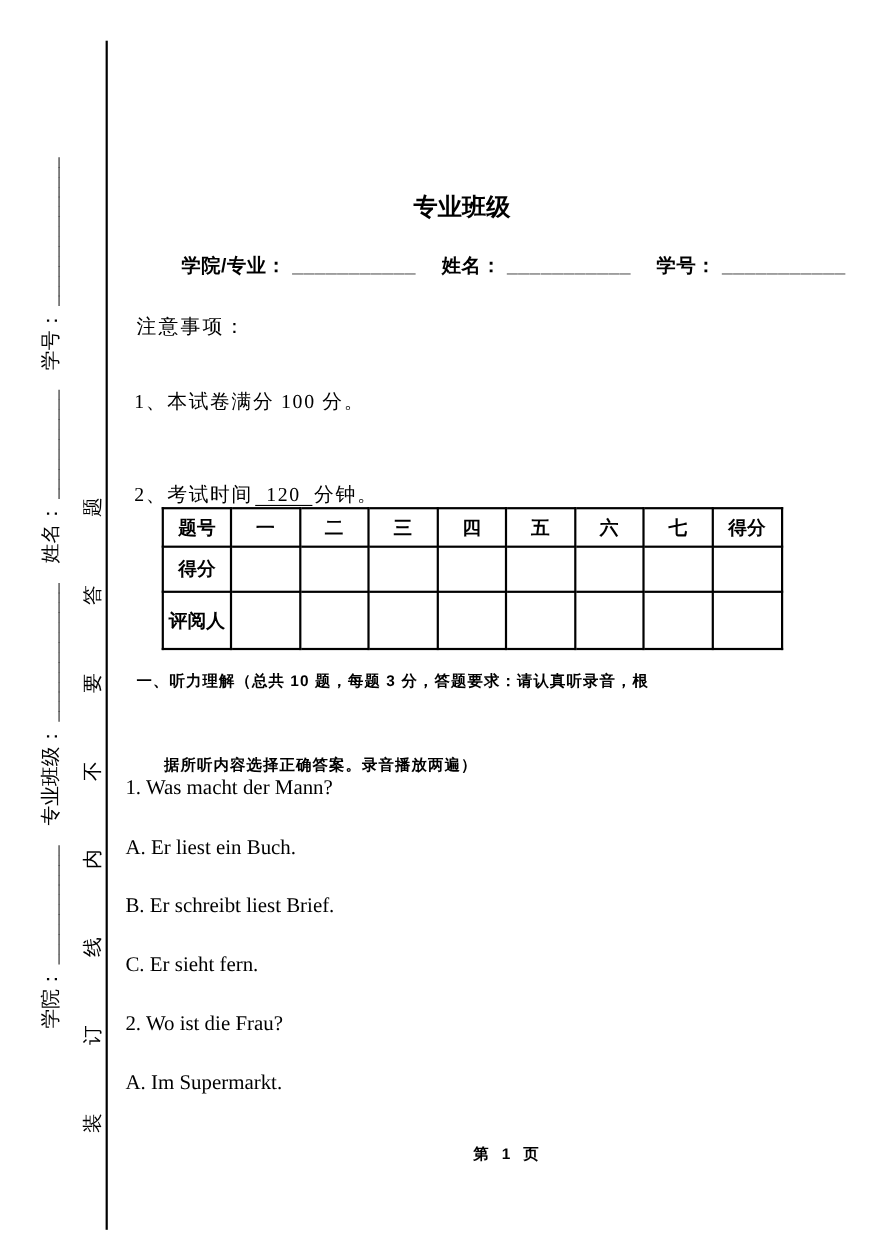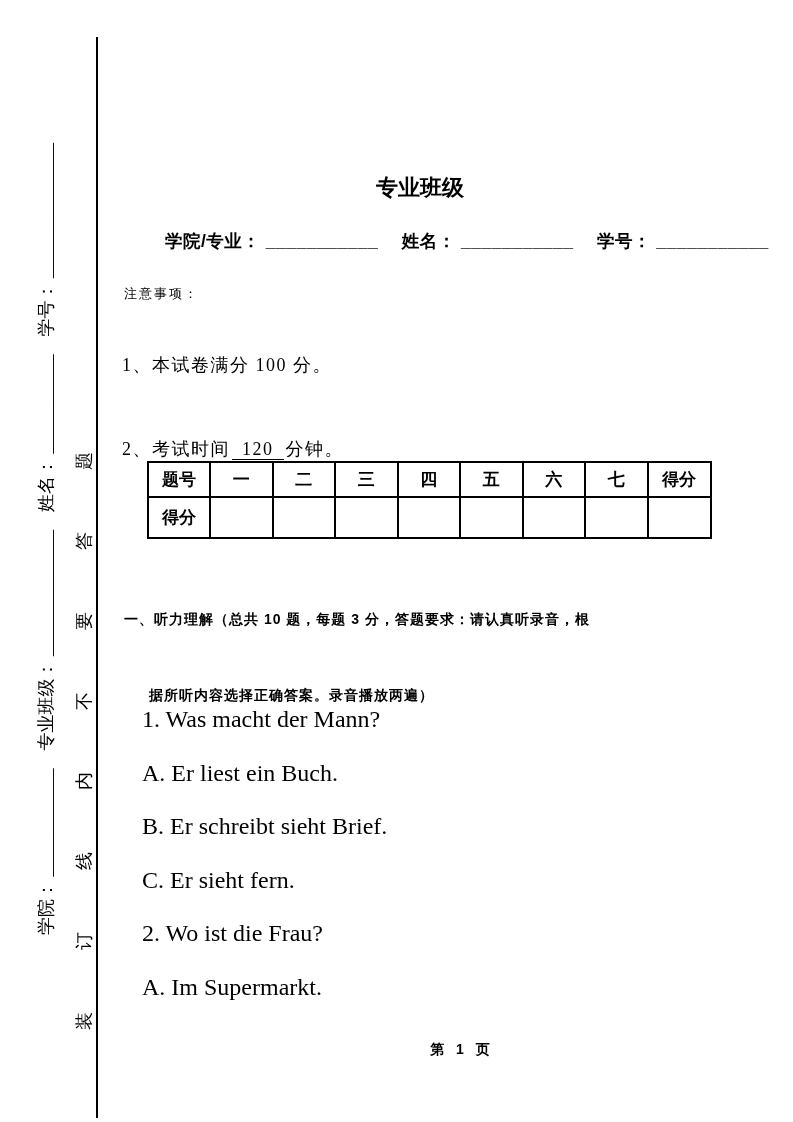--- a/index.html
+++ b/index.html
@@ -56,21 +56,21 @@
     position: absolute;
     left: 165px; top: 229px;
     font-family: "Liberation Sans", sans-serif;
     font-weight: bold;
     font-size: 17.5px;
     letter-spacing: 0.5px;
   }
   .notice-heading {
     position: absolute;
     left: 124px; top: 285px;
-    font-size: 13px; letter-spacing: 2px;
+    font-size: 18px; letter-spacing: 2px;
   }
   .notice-item {
     position: absolute;
     left: 122px;
     font-size: 18px; letter-spacing: 1.5px;
   }
   .notice-item .u:not(:empty) {
     border-bottom: 1.6px solid #000;
     padding: 0 10px;
     margin: 0 2px;
@@ -97,23 +97,23 @@
   .sec-heading {
     position: absolute;
     left: 124px;
     font-family: "Liberation Sans", sans-serif;
     font-weight: bold;
     font-size: 14px;
     letter-spacing: 1px;
   }
   .q-line {
     position: absolute;
-    left: 142px;
+    left: 114px;
     font-family: "Liberation Serif", serif;
-    font-size: 24px;
+    font-size: 19px;
   }
   .page-footer {
     position: absolute;
     left: 96px; top: 1041px;
     width: 668px;
     text-align: center;
     font-family: "Liberation Sans", sans-serif;
     font-weight: bold;
     font-size: 14px;
     letter-spacing: 4px;
@@ -169,28 +169,39 @@
       <td>得分</td>
       <td></td>
       <td></td>
       <td></td>
       <td></td>
       <td></td>
       <td></td>
       <td></td>
       <td></td>
     </tr>
+    <tr>
+      <td>评阅人</td>
+      <td></td>
+      <td></td>
+      <td></td>
+      <td></td>
+      <td></td>
+      <td></td>
+      <td></td>
+      <td></td>
+    </tr>
   </tbody>
     </table>
 
   <div class="sec-heading" style="top:611px;">一、听力理解（总共 10 题，每题 3 分，答题要求：请认真听录音，根</div>
   <div class="sec-heading" style="top:687px;margin-left:25px;">据所听内容选择正确答案。录音播放两遍）</div>
 
   <div class="q-line" style="top:706px;">1. Was macht der Mann?</div>
   <div class="q-line" style="top:760px;">A. Er liest ein Buch.</div>
-  <div class="q-line" style="top:813px;">B. Er schreibt sieht Brief.</div>
+  <div class="q-line" style="top:813px;">B. Er schreibt liest Brief.</div>
   <div class="q-line" style="top:867px;">C. Er sieht fern.</div>
   <div class="q-line" style="top:920px;">2. Wo ist die Frau?</div>
   <div class="q-line" style="top:974px;">A. Im Supermarkt.</div>
 
   <div class="page-footer">第 1 页</div>
 
 </div>
 
 </body></html>

